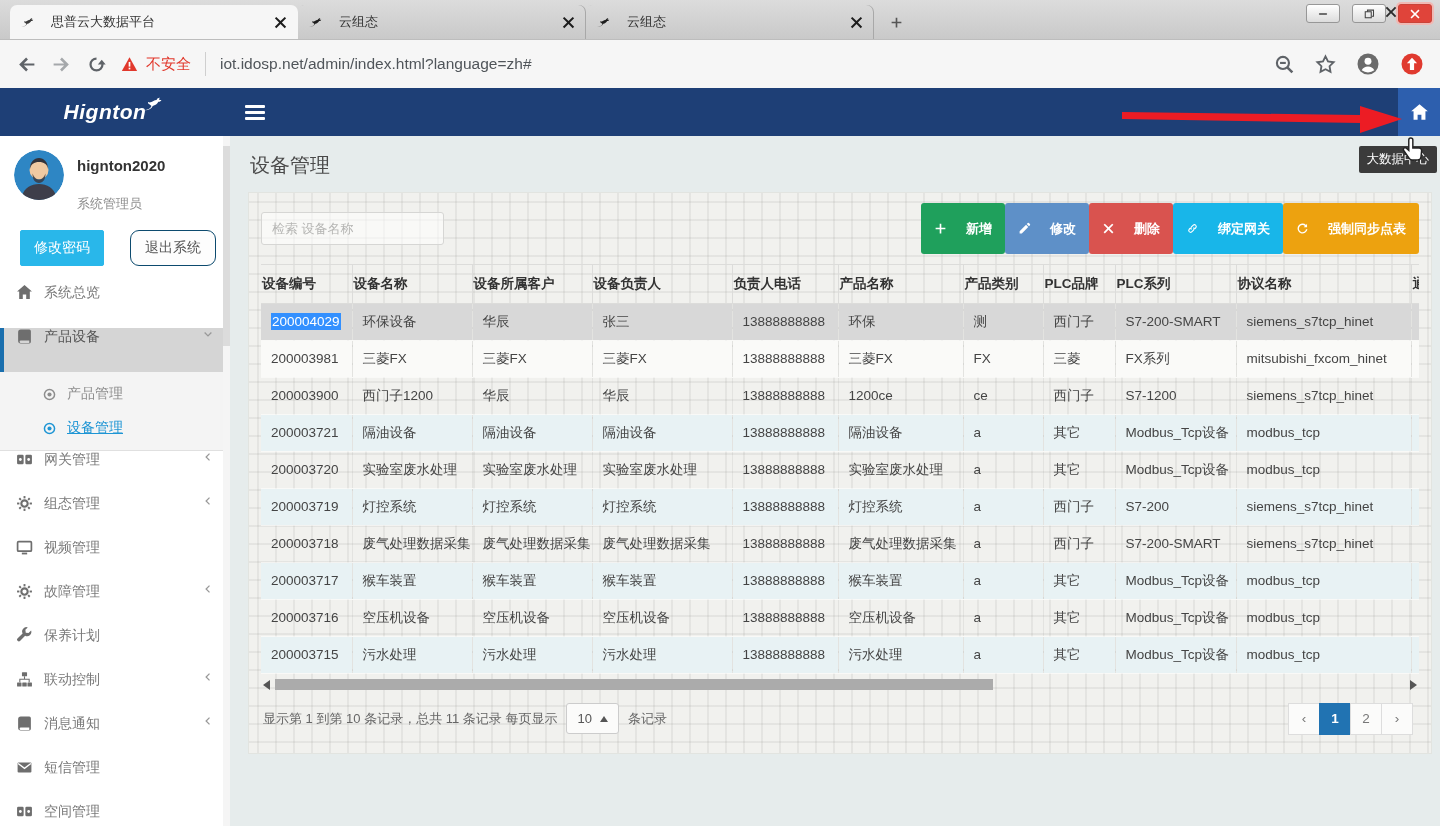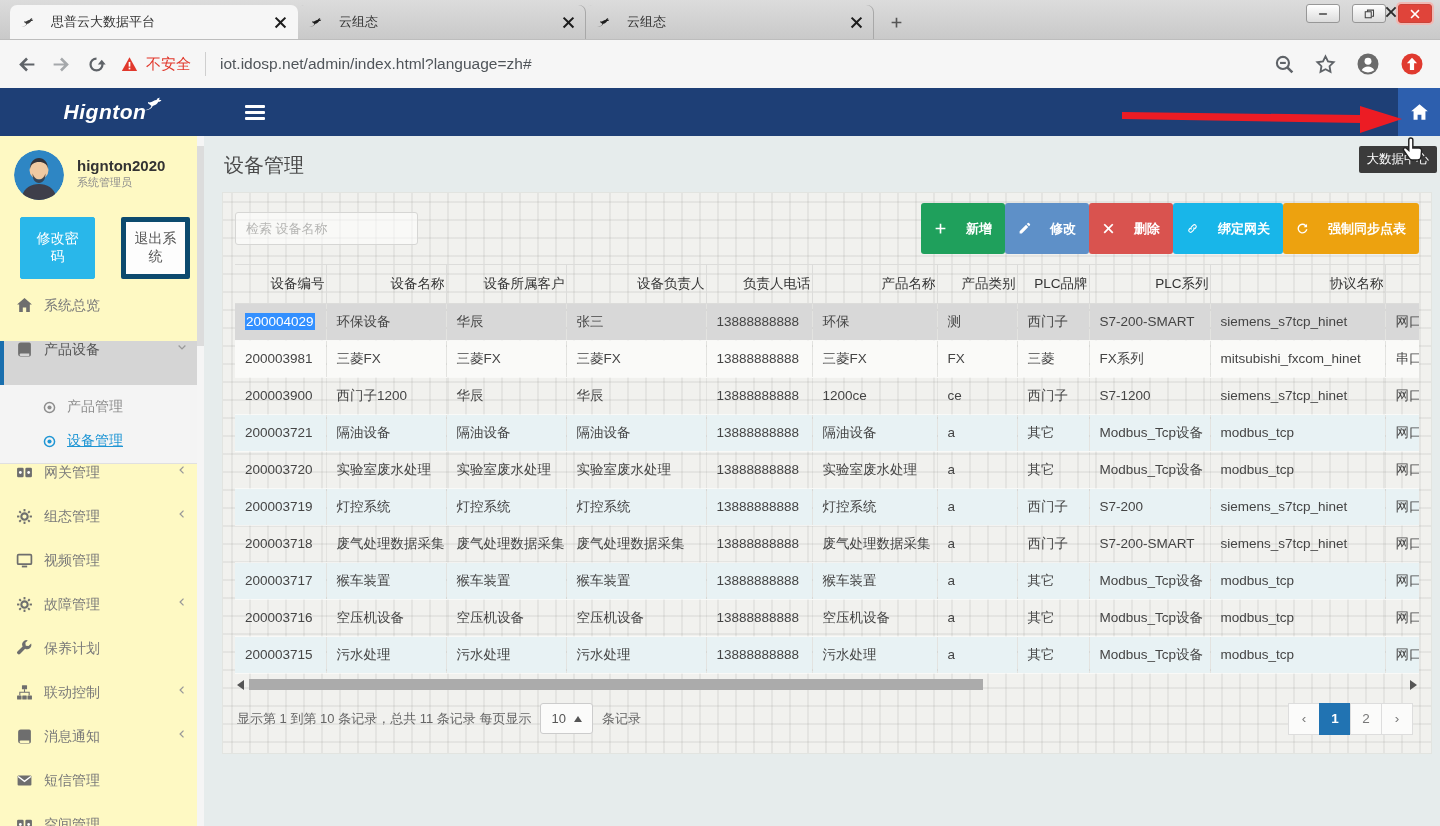--- a/index.html
+++ b/index.html
@@ -50,28 +50,28 @@
   .hamburger i { display:block; height:3px; background:#fff; border-radius:1px; }
   .home-btn { position:absolute; right:0; top:0; width:42px; height:48px; background:#2d5fae; display:flex; align-items:center; justify-content:center; color:#fff; }
   .home-btn .icon { width:19px; height:19px; }
   .red-arrow { position:absolute; left:1122px; top:16px; width:282px; height:32px; z-index:4; }
   .tooltip { position:absolute; right:3px; top:58px; background:#3b3b3b; color:#fff; font-size:12.5px; padding:5px 8px; border-radius:2px; z-index:5; white-space:nowrap; }
   .hand-cursor { position:absolute; right:14px; top:47px; width:26px; height:30px; z-index:6; }
 
   .body-row { display:flex; height:690px; }
 
   
-  .sidebar { width:204px; background:#fef9c3; position:relative; flex:none; box-shadow:inset -1px 0 0 #e3e3e3; overflow:hidden; }
+  .sidebar { width:230px; background:#ffffff; position:relative; flex:none; box-shadow:inset -1px 0 0 #e3e3e3; overflow:hidden; }
   .user-card { padding:14px 10px 0 14px; display:flex; gap:13px; }
   .avatar { width:50px; height:50px; border-radius:50%; overflow:hidden; flex:none; }
   .user-name { font-weight:bold; font-size:15px; color:#333; margin-top:7px; }
-  .user-role { font-size:11px; color:#8d8d8d; margin-top:1px; }
+  .user-role { font-size:13px; color:#8d8d8d; margin-top:21px; }
   .user-actions { display:flex; padding:17px 14px 4px 20px; gap:26px; }
   .btn-cyan { background:#29b7ea; color:#fff; border:1px solid #29b7ea; padding:8px 13px; font-size:14px; border-radius:2px; font-family:inherit; }
-  .btn-plain { background:#fdfdfd; color:#555; border:5px solid #0c4a6e; padding:8px 6px; font-size:14px; border-radius:2px; font-family:inherit; }
+  .btn-plain { background:#fdfdfd; color:#555; border:1px solid #0c4a6e; padding:8px 14px; font-size:14px; border-radius:9px; font-family:inherit; }
   .menu { margin-top:14px; }
   .menu-item { height:44px; display:flex; padding:0 16px; color:#7a7a7a; font-size:14px; }
   .menu-item .m-ic { width:17px; height:17px; margin-right:11px; color:#6e6e6e; }
   .menu-item .chev { margin-left:auto; width:12px; height:12px; color:#999; }
   .menu-item.active-parent { background:#d5d5d5; border-left:4px solid #1a6fae; padding-left:12px; color:#555; }
   .submenu { background:#f4f4f4; border-bottom:1px solid #e0e0e0; padding:5px 0; }
   .sub-item { height:34px; display:flex; align-items:center; padding-left:42px; font-size:14px; color:#8d8d8d; }
   .sub-item .m-ic { width:15px; height:15px; margin-right:10px; color:#8d8d8d; }
   .sub-item.active { color:#1e95d4; text-decoration:underline; }
   .sub-item.active .m-ic { color:#1e95d4; }
@@ -92,21 +92,21 @@
   .search-input { width:183px; height:33px; border:1px solid #d6d6d4; border-radius:3px; padding:0 10px; font-size:13px;
                   background:rgba(255,255,255,.55); color:#555; font-family:inherit; outline:none; }
   .search-input::placeholder { color:#b5b5b3; }
   .toolbar-buttons { margin-left:auto; display:flex; }
   .tbtn { height:51px; padding:0 13px; color:#fff; font-size:13px; font-weight:bold; display:flex; align-items:center; gap:19px;
           border:none; border-radius:3px; font-family:inherit; }
   .tbtn .icon { width:13px; height:13px; }
 
   .table-wrap { overflow:hidden; border-top:1px solid #dcdcda; }
   table { border-collapse:collapse; width:1240px; table-layout:fixed; font-size:13.5px; }
-  th { height:38px; font-weight:normal; color:#333; text-align:right; border-bottom:1px solid #dcdcda; border-left:1px solid #dcdcda; white-space:nowrap; overflow:hidden; }
+  th { height:38px; font-weight:bold; color:#333; text-align:left; border-bottom:1px solid #dcdcda; border-left:1px solid #dcdcda; white-space:nowrap; overflow:hidden; }
   th:first-child { border-left:none; }
   td { height:37px; padding:0 10px; color:#444; border-left:1px solid rgba(0,0,0,.055); border-bottom:1px solid rgba(255,255,255,.55); white-space:nowrap; overflow:hidden; }
   td:first-child { border-left:none; }
   tr.row-selected td { background:#d8d8d8; }
   tr.row-white td { background:#fafaf8; }
   tr.row-plain td { background:transparent; }
   tr.row-cyan td { background:#e8f2f4; }
   .text-selection { background:#3390ff; color:#fff; padding:1px 1px; }
 
   .hscroll { height:16px; position:relative; margin:3px 0 2px; }

